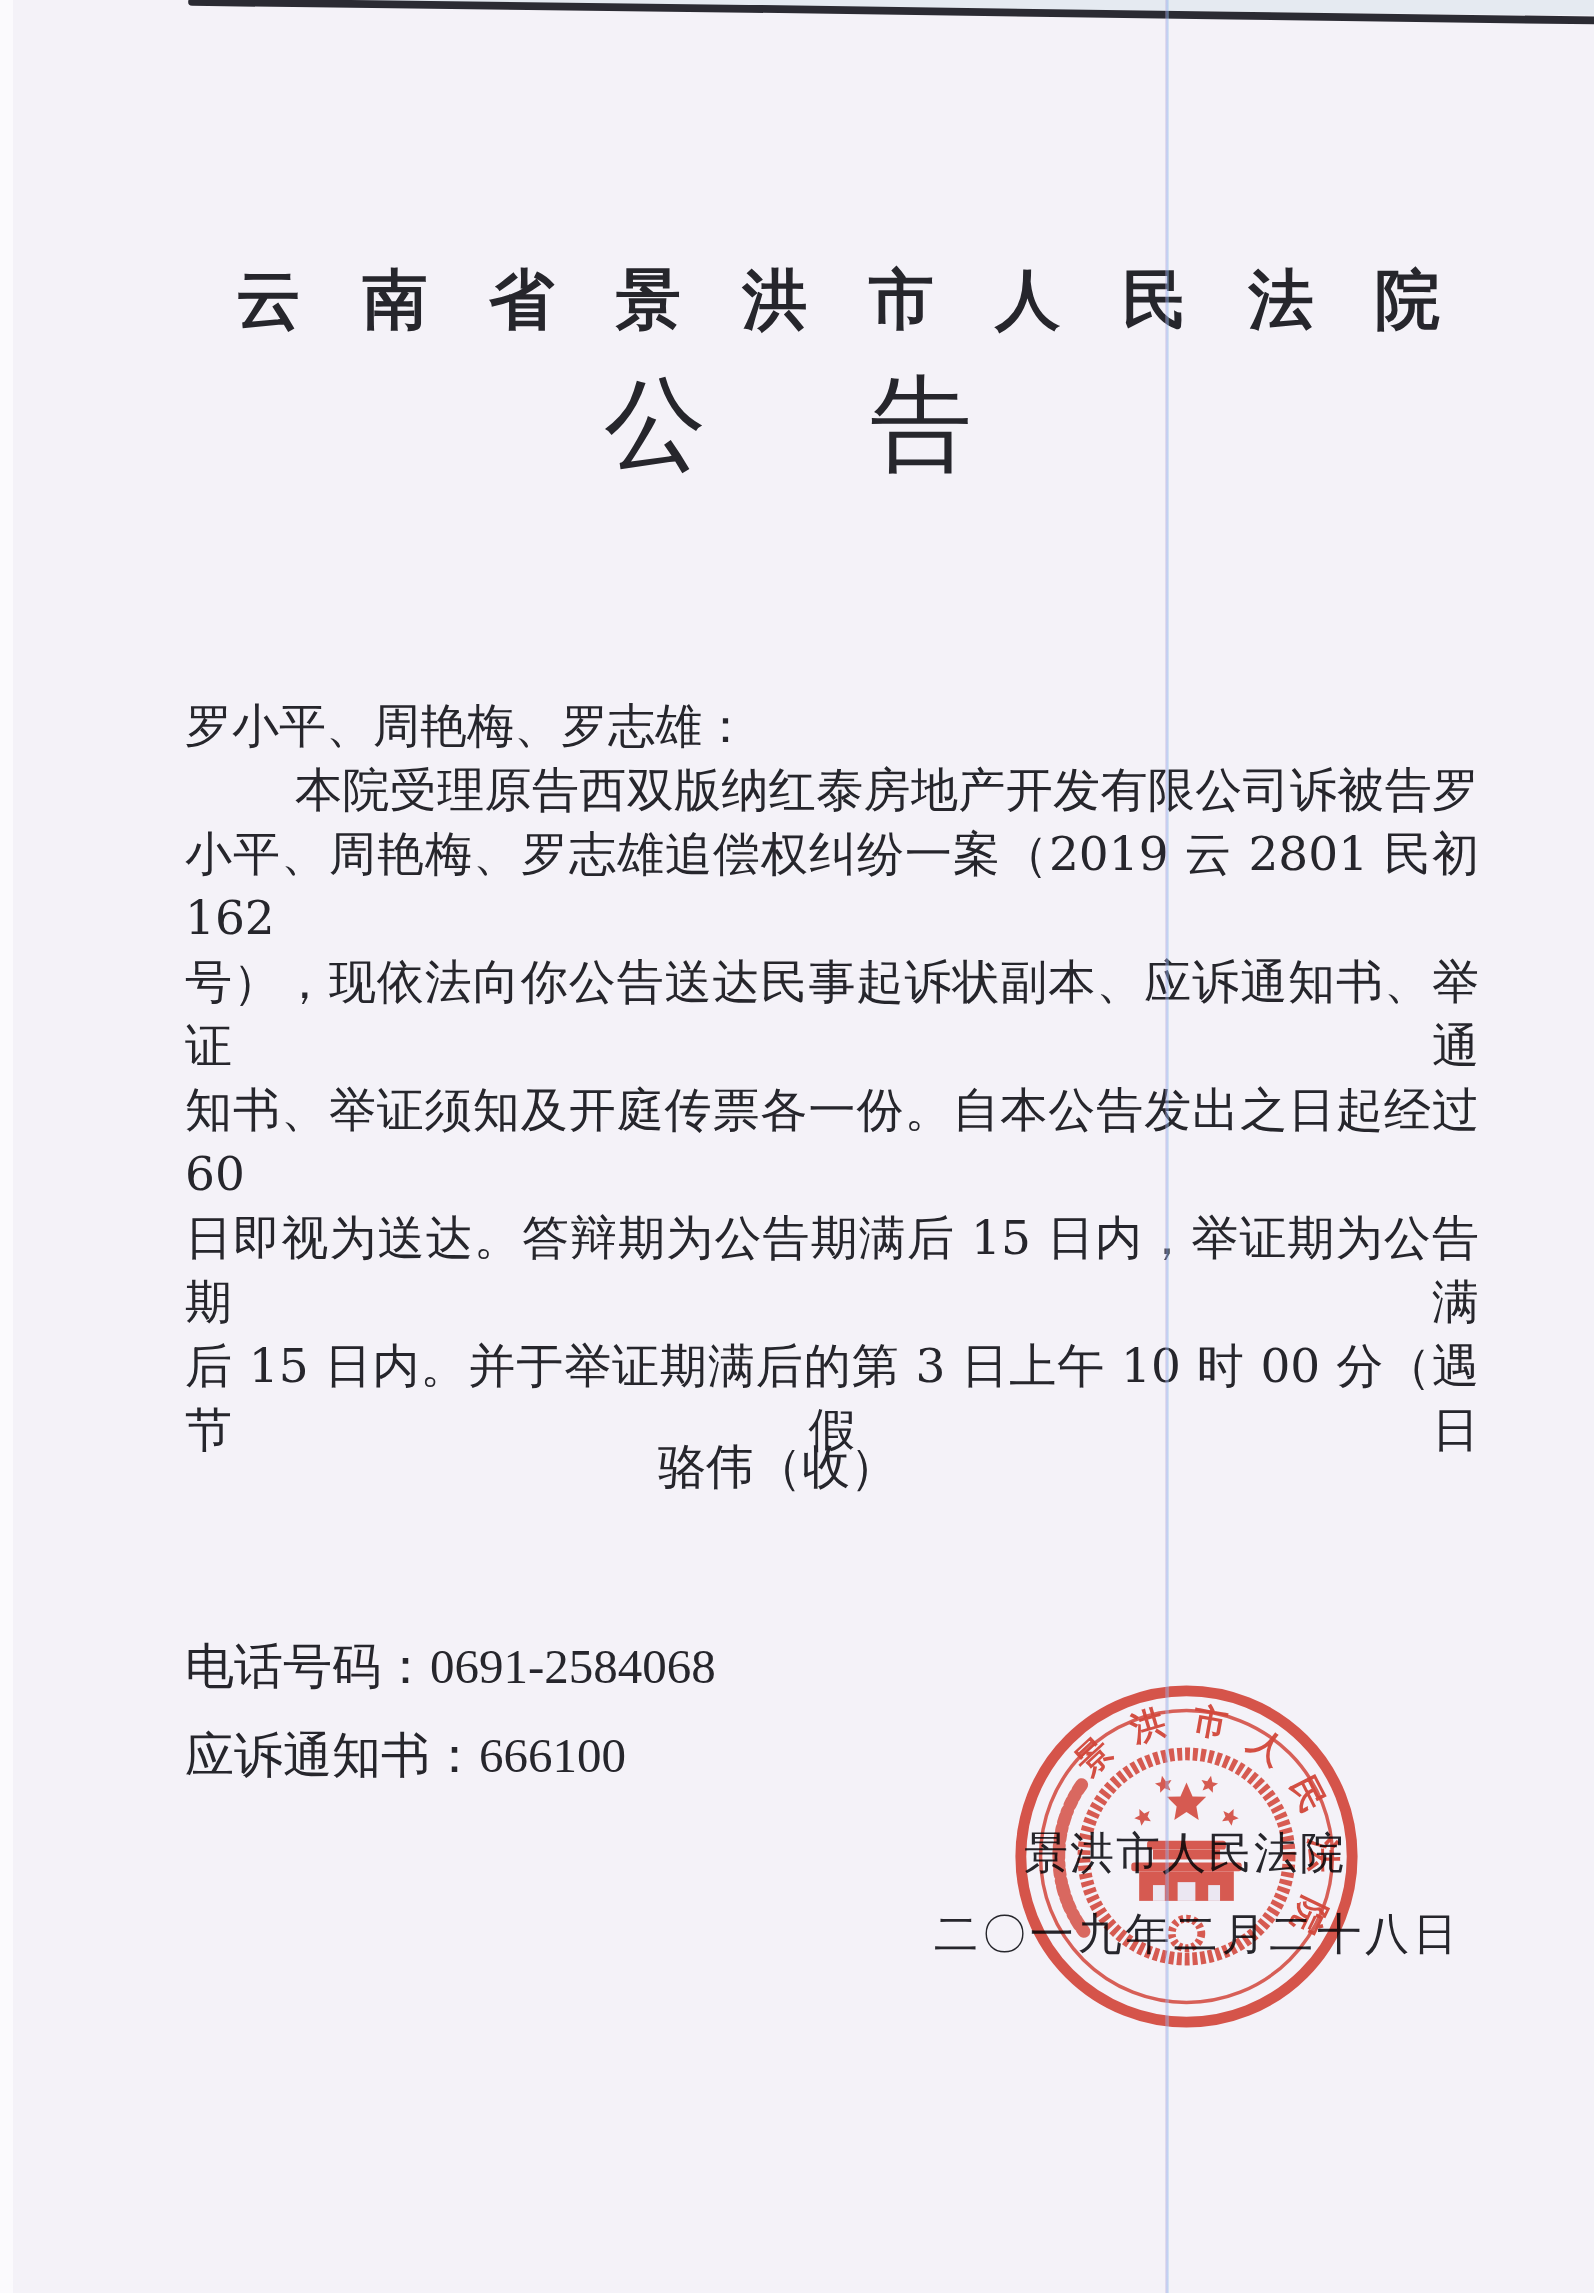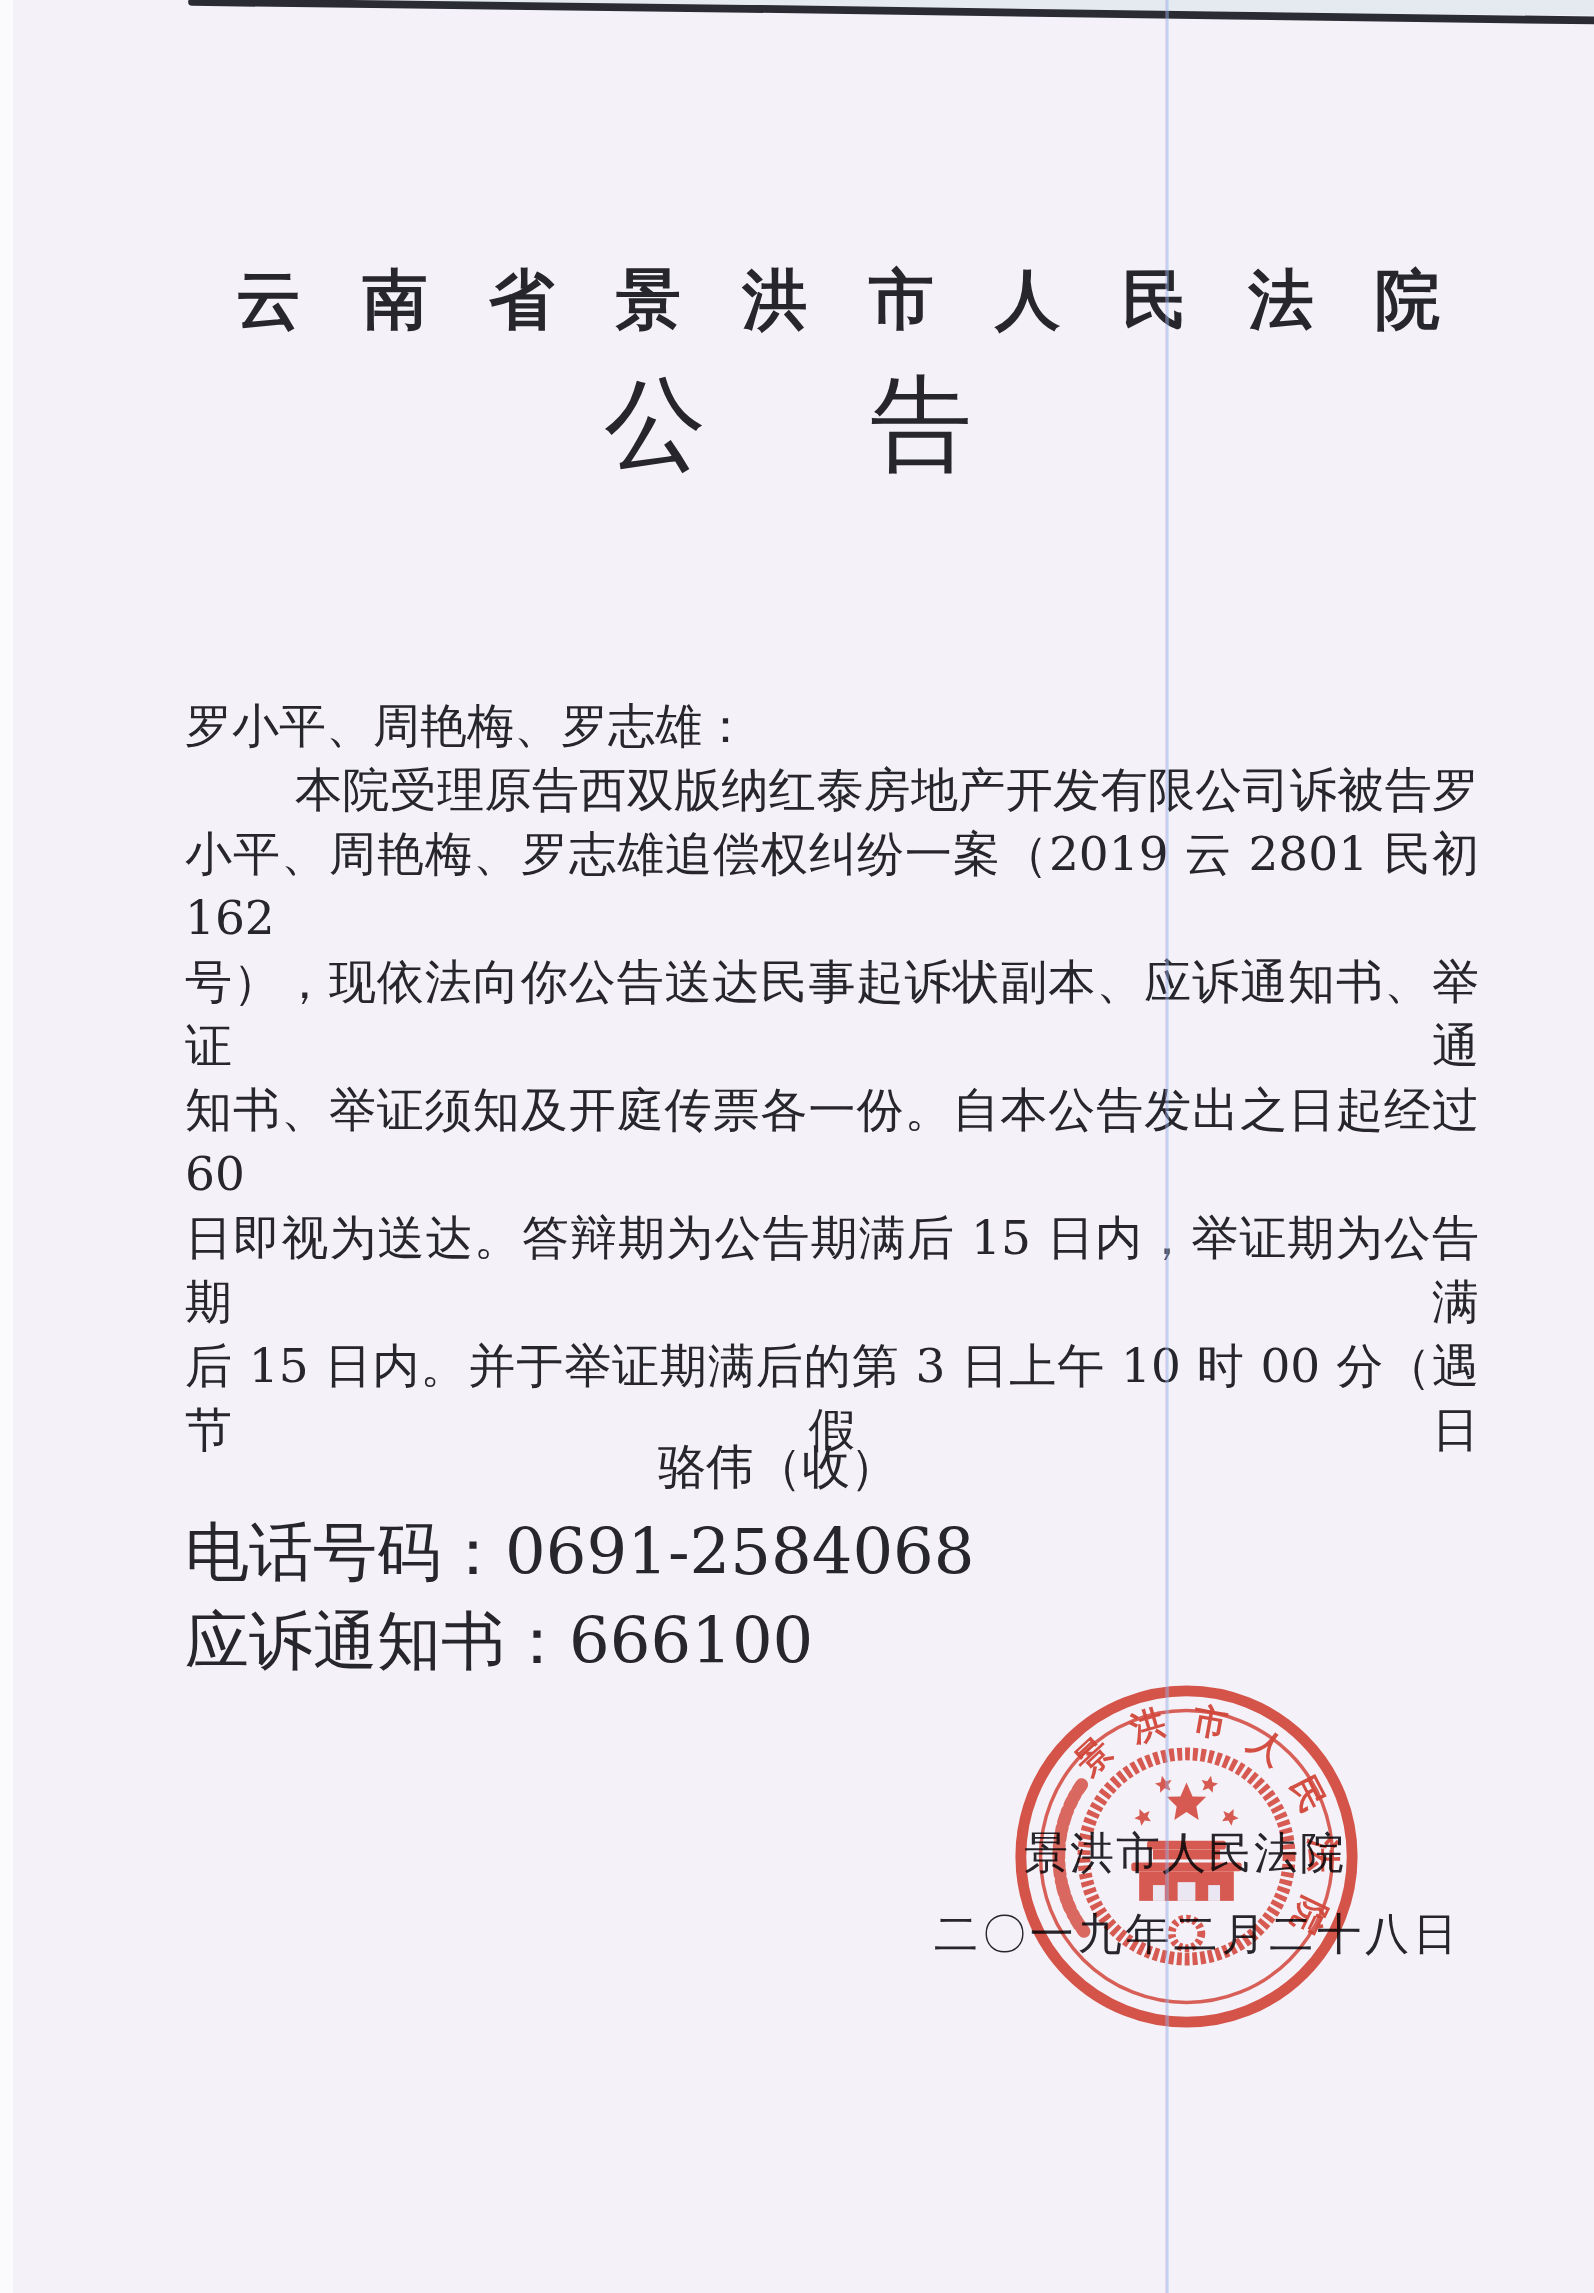--- a/index.html
+++ b/index.html
@@ -29,21 +29,21 @@
     text-align:justify;text-align-last:justify;text-justify:inter-character;
   }
   
   #body-text{left:185px;top:694px;width:1294px;font-size:47px;line-height:64px;}
   #body-text .bline{min-height:64px;}
   #body-text .jline{text-align:justify;text-align-last:justify;text-justify:inter-character;}
   #body-text .indent{text-indent:110px;}
   
   #handler-block{left:185px;top:1426px;font-size:48px;line-height:81px;}
   #handler-recipient{padding-left:473px;}
-  #contact-block{left:185px;top:1508px;font-size:64px;line-height:89px;}
+  #contact-block{left:185px;top:1622px;font-size:49px;line-height:89px;font-family:Liberation Serif, serif;}
   
   #seal-svg{left:1009px;top:1679px;width:355px;height:355px;mix-blend-mode:multiply;opacity:.92;z-index:40;}
   #seal-court-name{left:1024px;top:1824px;font-size:44px;letter-spacing:2px;z-index:30;white-space:nowrap;}
   #seal-date{left:934px;top:1905px;font-size:44px;letter-spacing:3.9px;z-index:30;white-space:nowrap;}
   .seal-ring-label{font-family:"DejaVu Serif","Liberation Serif",serif;font-weight:bold;}
 </style>
 </head>
 <body style="--paper: #f4f2f8; --ink: #26262c;">
 
 <div class="abs" id="left-edge"></div>

